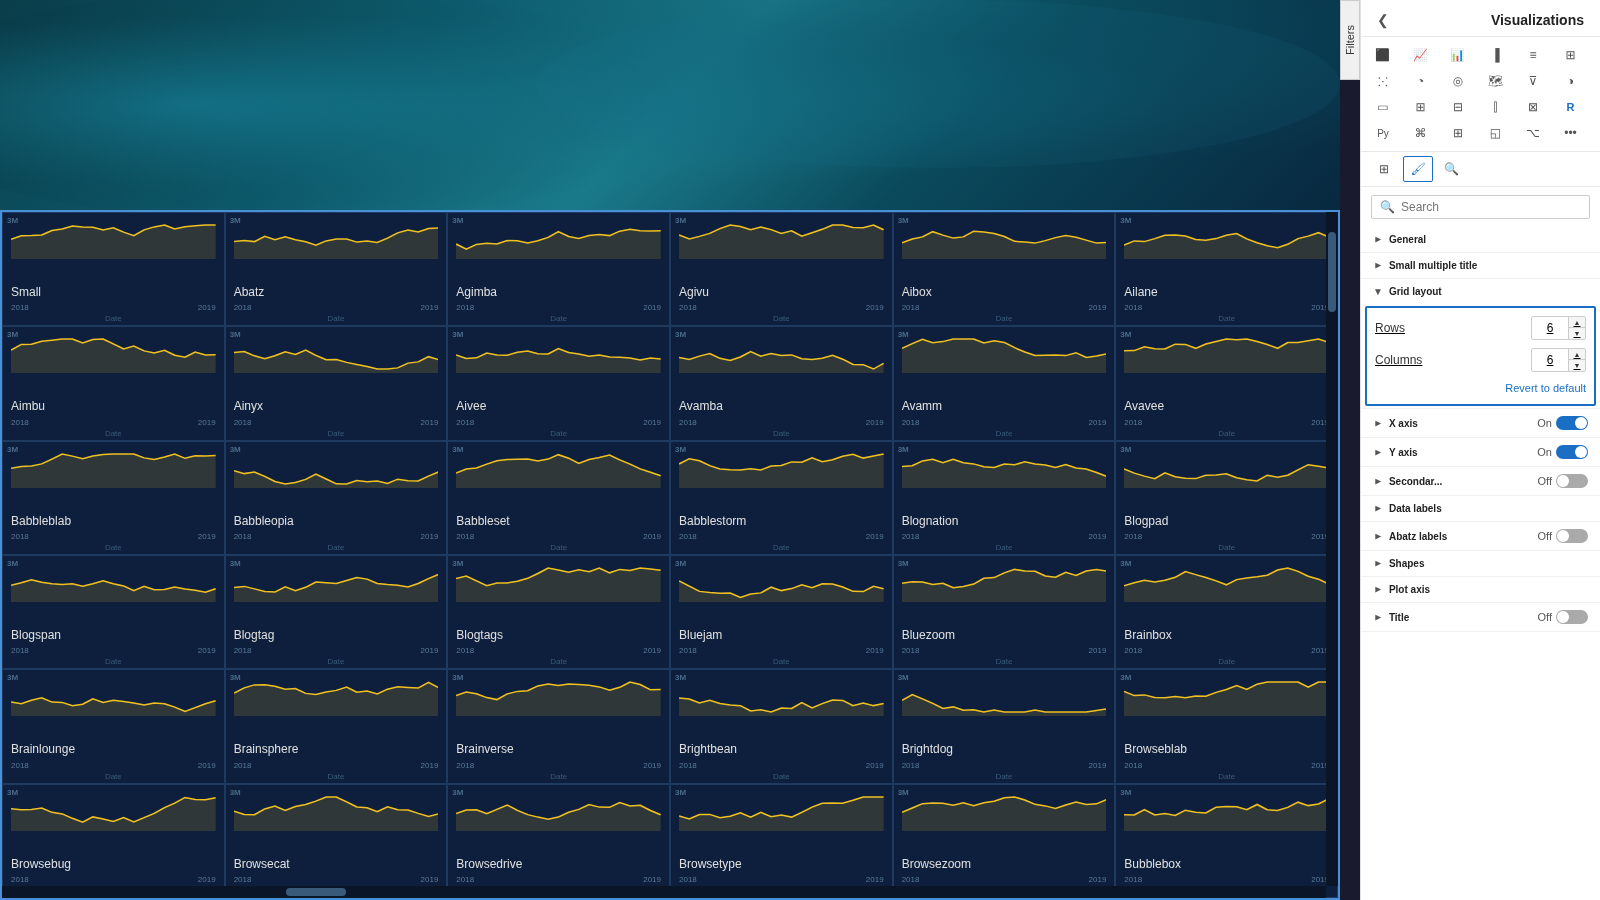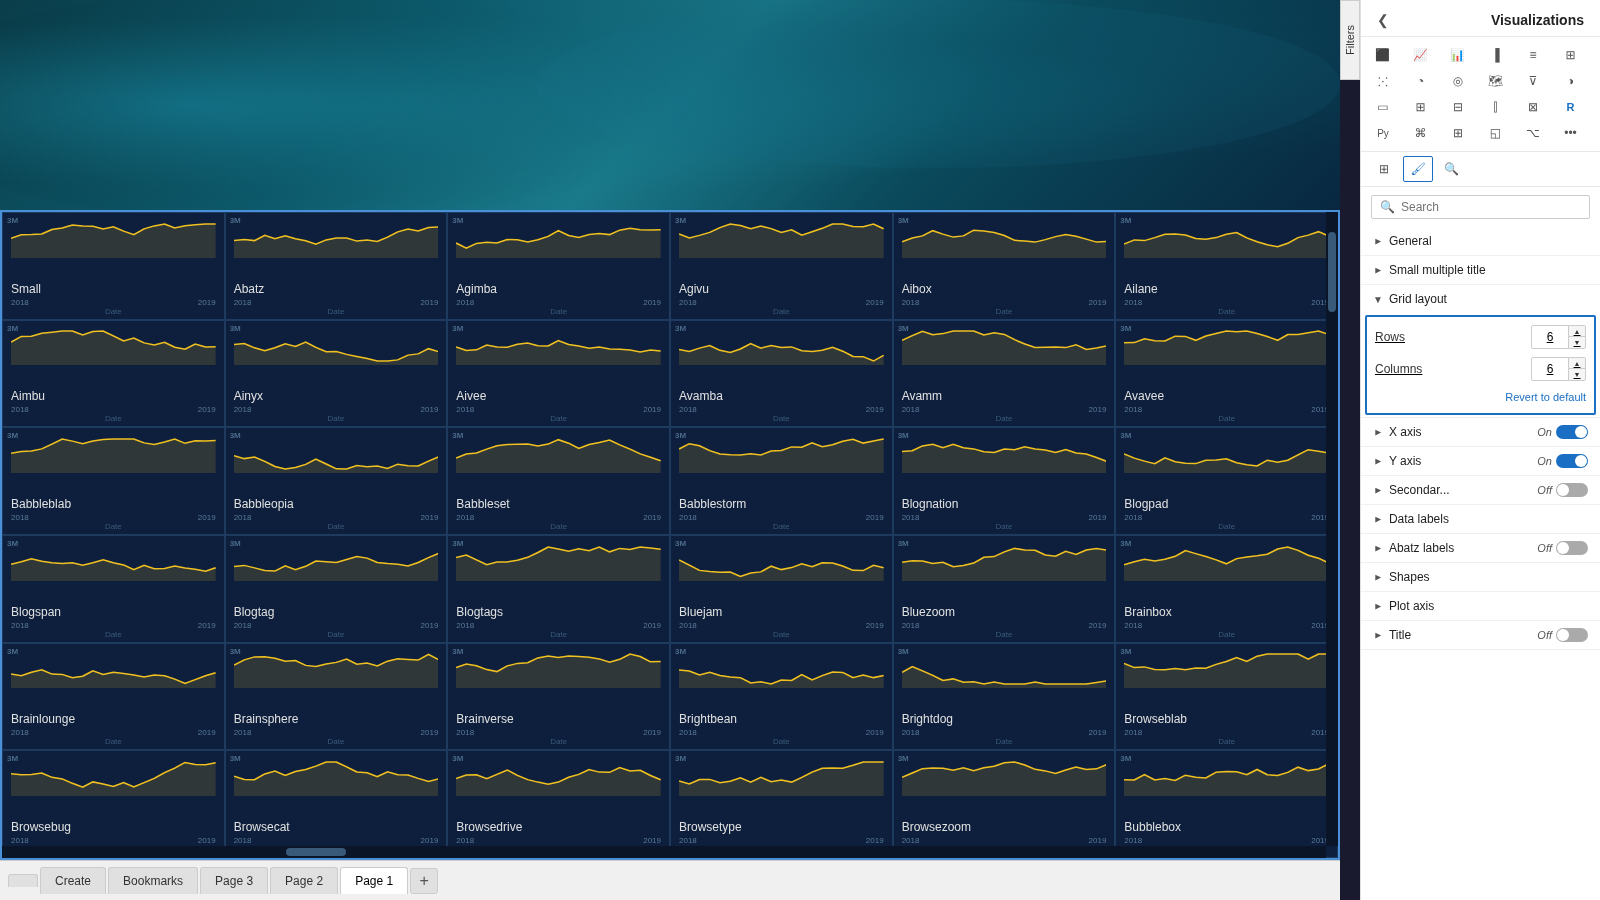--- a/index.html
+++ b/index.html
@@ -64,21 +64,21 @@
       gap: 0;
       flex: 1;
       overflow: hidden;
     }
 
     .small-multiple {
       border: 1px solid #1e3a5f;
       padding: 4px 8px 2px 8px;
       display: flex;
       flex-direction: column;
-      justify-content: center;
+      justify-content: space-between;
       background: #0d1f3c;
       position: relative;
       min-height: 100px;
     }
 
     .sm-header {
       display: flex;
       align-items: center;
       gap: 4px;
       margin-bottom: 2px;
@@ -321,23 +321,23 @@
     .prop-chevron {
       font-size: 10px;
       color: #555;
       transition: transform 0.2s;
     }
 
     .prop-chevron.open { transform: rotate(0deg); }
     .prop-chevron.closed { transform: rotate(-90deg); }
 
     .prop-section-label {
-      font-size: 12px;
+      font-size: 10px;
       color: #222;
-      font-weight: 400;
+      font-weight: 700;
     }
 
     
     .grid-layout-section {
       border: 2px solid #1a6fc4;
       margin: 2px 4px;
       border-radius: 2px;
       padding: 8px;
     }
 
@@ -403,21 +403,20 @@
 
     .toggle-group {
       display: flex;
       align-items: center;
       gap: 4px;
     }
 
     .toggle-text {
       font-size: 11px;
       color: #555;
-      font-style: italic;
     }
 
     .toggle-switch {
       width: 32px;
       height: 14px;
       border-radius: 7px;
       background: #1a6fc4;
       position: relative;
       cursor: pointer;
     }
@@ -1135,29 +1134,20 @@
 
       <div class="grid-scrollbar" style="position:absolute;right:0;top:0;bottom:12px;">
         <div class="scrollbar-thumb"></div>
       </div>
 
       <div class="h-scrollbar" style="position:absolute;bottom:0;left:0;right:12px;height:12px;background:#0a1628;">
         <div class="h-scrollbar-thumb"></div>
       </div>
     </div>
 
-    <div class="bottom-tabs">
-      <div class="page-tab"></div>
-      <div class="page-tab">Create</div>
-      <div class="page-tab">Bookmarks</div>
-      <div class="page-tab">Page 3</div>
-      <div class="page-tab">Page 2</div>
-      <div class="page-tab active">Page 1</div>
-      <div class="page-tab-add">+</div>
-    </div>
   </div>
 
   <div style="position:relative;">
     <div class="filters-tab" style="position:relative;right:auto;top:auto;height:80px;">
       <span class="filters-tab-text">Filters</span>
     </div>
   </div>
 
   <div class="right-panel">
 

